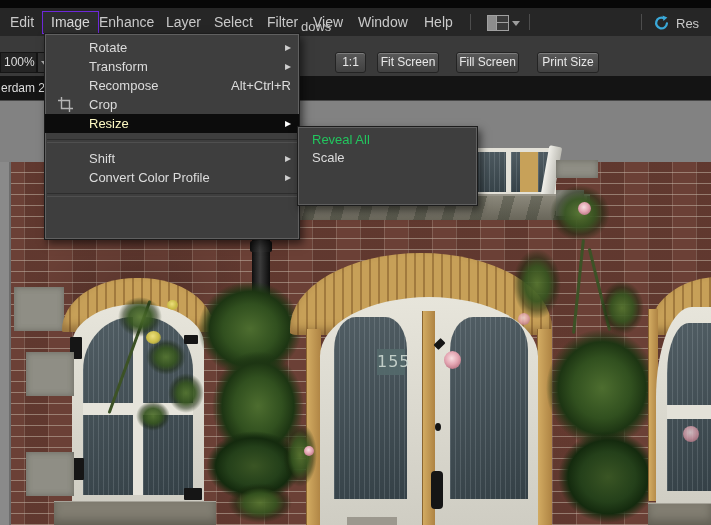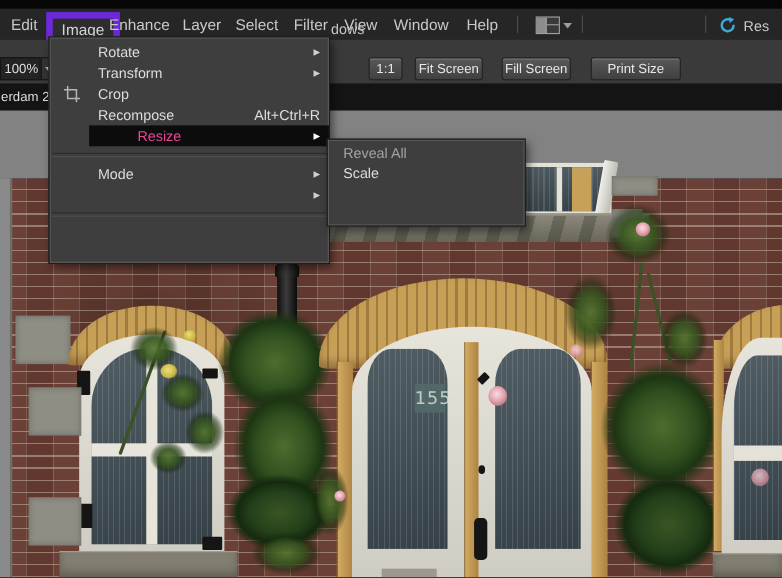--- a/index.html
+++ b/index.html
@@ -4,21 +4,21 @@
 <style>
   html,body{margin:0;padding:0;background:#111;}
   #app{position:relative;width:711px;height:525px;overflow:hidden;background:#262626;
        font-family:"Liberation Sans",sans-serif;-webkit-font-smoothing:antialiased;}
   .abs{position:absolute;}
 
   
   .top-strip{position:absolute;left:0;top:0;width:711px;height:8px;background:#070707;}
   .menubar{position:absolute;left:0;top:8px;width:711px;height:28px;background:#262626;border-bottom:1px solid #161616;}
   .mb-item{position:absolute;top:0;height:43px;line-height:28px;font-size:14px;color:#c9c9c9;cursor:default;}
-  .mb-active{top:3px;height:21px;line-height:21px;padding:0 8px;border:6px solid #6d28d9;background:#2d2d2d;color:#d6d6d6;}
+  .mb-active{top:3px;height:21px;line-height:21px;padding:0 8px;border:1px solid #6d28d9;background:#2d2d2d;color:#d6d6d6;}
   .vsep{position:absolute;top:6px;width:1px;height:16px;background:#4d4d4d;}
   .layout-icon{position:absolute;left:487px;top:7px;width:20px;height:14px;border:1px solid #a0a0a0;background:#3a3a3a;}
   .layout-icon .p1{position:absolute;left:0;top:0;width:8px;height:14px;background:#8d8d8d;border-right:1px solid #a0a0a0;}
   .layout-icon .p2{position:absolute;left:9px;top:6px;width:11px;height:1px;background:#a0a0a0;}
   .caret{position:absolute;width:0;height:0;border-left:4px solid transparent;border-right:4px solid transparent;border-top:5px solid #9d9d9d;}
   .reset-btn{position:absolute;left:653px;top:6px;height:18px;display:flex;align-items:center;gap:6px;color:#c9c9c9;font-size:13px;}
 
   
   .toolbar{position:absolute;left:0;top:36px;width:711px;height:40px;background:#3a3a3a;border-bottom:1px solid #222;}
   .zoom-field{position:absolute;left:0;top:16px;width:37px;height:21px;background:#242424;border:1px solid #151515;box-sizing:border-box;color:#dcdcdc;font-size:12px;line-height:19px;padding-left:3px;}
@@ -61,27 +61,27 @@
 
   
   .menu-panel{position:absolute;left:44px;top:33px;width:256px;height:207px;box-sizing:border-box;background:#3e3e3e;border:1px solid #1c1c1c;box-shadow:inset 0 0 0 1px #606060, 3px 4px 8px rgba(0,0,0,.55);padding-top:4px;z-index:20;}
   .submenu-panel{position:absolute;left:297px;top:126px;width:181px;height:80px;box-sizing:border-box;background:#3e3e3e;border:1px solid #1c1c1c;box-shadow:inset 0 0 0 1px #606060, 3px 4px 8px rgba(0,0,0,.55);padding-top:3px;z-index:21;}
   .mi{position:relative;display:flex;align-items:center;height:19px;padding:0 8px 0 44px;font-size:13px;color:#dcdcdc;cursor:default;}
   .mi .ico{position:absolute;left:13px;top:2px;width:15px;height:15px;}
   .mi-label{white-space:nowrap;}
   .mi-short{margin-left:auto;white-space:nowrap;}
   .mi-arrow{margin-left:auto;width:10px;text-align:right;}
   .mi-arrow::after{content:"\25B8";font-size:12px;color:#cfcfcf;line-height:19px;}
-  .mi.hl{background:#0c0c0c;color:#ec4899;margin-left:36px;}
+  .mi.hl{background:#0c0c0c;color:#fef9c3;}
   .mi.hl .mi-arrow::after{color:#fff;}
   .msep{height:2px;border-top:1px solid #2d2d2d;border-bottom:1px solid #4f4f4f;margin:6px 2px;}
   .smi{display:flex;align-items:center;height:18px;padding:0 10px 0 14px;font-size:13px;color:#dcdcdc;cursor:default;}
   .smi .mi-short{margin-left:auto;}
   .smi.hl{background:#0b0b0b;color:#fff;}
-  .smi.dis{color:#a3a3a3;}
+  .smi.dis{color:#22c55e;}
 </style>
 </head>
 <body>
 
 <div id="app">
 
   <div class="top-strip"></div>
 
   <div class="menubar">
     <span class="mb-item" style="left:10px">Edit</span>
@@ -111,21 +111,21 @@
   </div>
 
   <div class="toolbar">
     <span class="zoom-field">100%</span>
     <span class="zoom-dd"></span>
   </div>
   <span class="clip-label">dows</span>
   <span class="tbtn" style="left:335px;width:31px">1:1</span>
   <span class="tbtn" style="left:377px;width:62px">Fit Screen</span>
   <span class="tbtn" style="left:456px;width:63px">Fill Screen</span>
-  <span class="tbtn" style="left:537px;width:82px">Print Size</span>
+  <span class="tbtn" style="left:537px;width:62px">Print Size</span>
 
   <div class="tabbar">
     <span class="tab-title">erdam 201</span>
   </div>
 
   <div class="photo">
     <div class="gray-band"></div>
     <div class="brick"></div>
     <div class="corner-strip"></div>
     <div class="abs block" style="left:14px;top:186px;width:50px;height:44px"></div>
@@ -214,42 +214,43 @@
   <div class="menu-panel">
     <div class="mi">
       <span class="mi-label">Rotate</span>
       <span class="mi-arrow"></span>
     </div>
     <div class="mi">
       <span class="mi-label">Transform</span>
       <span class="mi-arrow"></span>
     </div>
     <div class="mi">
+      <span class="mi-label">Recompose</span>
+      <span class="mi-short">Alt+Ctrl+R</span>
+    </div>
+    <div class="mi">
       <span class="ico">
         <svg width="15" height="15" viewBox="0 0 15 15" fill="none" stroke="#b5b5b5" stroke-width="1.4">
           <path d="M3.5 0 v11.5 H15"></path>
             <path d="M0 3.5 h11.5 V15"></path>
         </svg>
       </span>
       <span class="mi-label">Crop</span>
     </div>
-    <div class="mi">
-      <span class="mi-label">Recompose</span>
-      <span class="mi-short">Alt+Ctrl+R</span>
-    </div>
     <div class="mi hl">
       <span class="mi-label">Resize</span>
       <span class="mi-arrow"></span>
     </div>
     <div class="msep"></div>
     <div class="mi">
-      <span class="mi-label">Mode</span>
-      <span class="mi-arrow"></span>
-    </div>
-    <div class="mi">
+      <span class="mi-label">Shift</span>
+      <span class="mi-arrow"></span>
+    </div>
+    <div class="mi">
+      <span class="mi-label">Convert Color Profile</span>
       <span class="mi-arrow"></span>
     </div>
     <div class="msep"></div>
   </div>
 
   <div class="submenu-panel">
     <div class="smi dis">
       <span class="mi-label">Reveal All</span>
     </div>
     <div class="smi">

